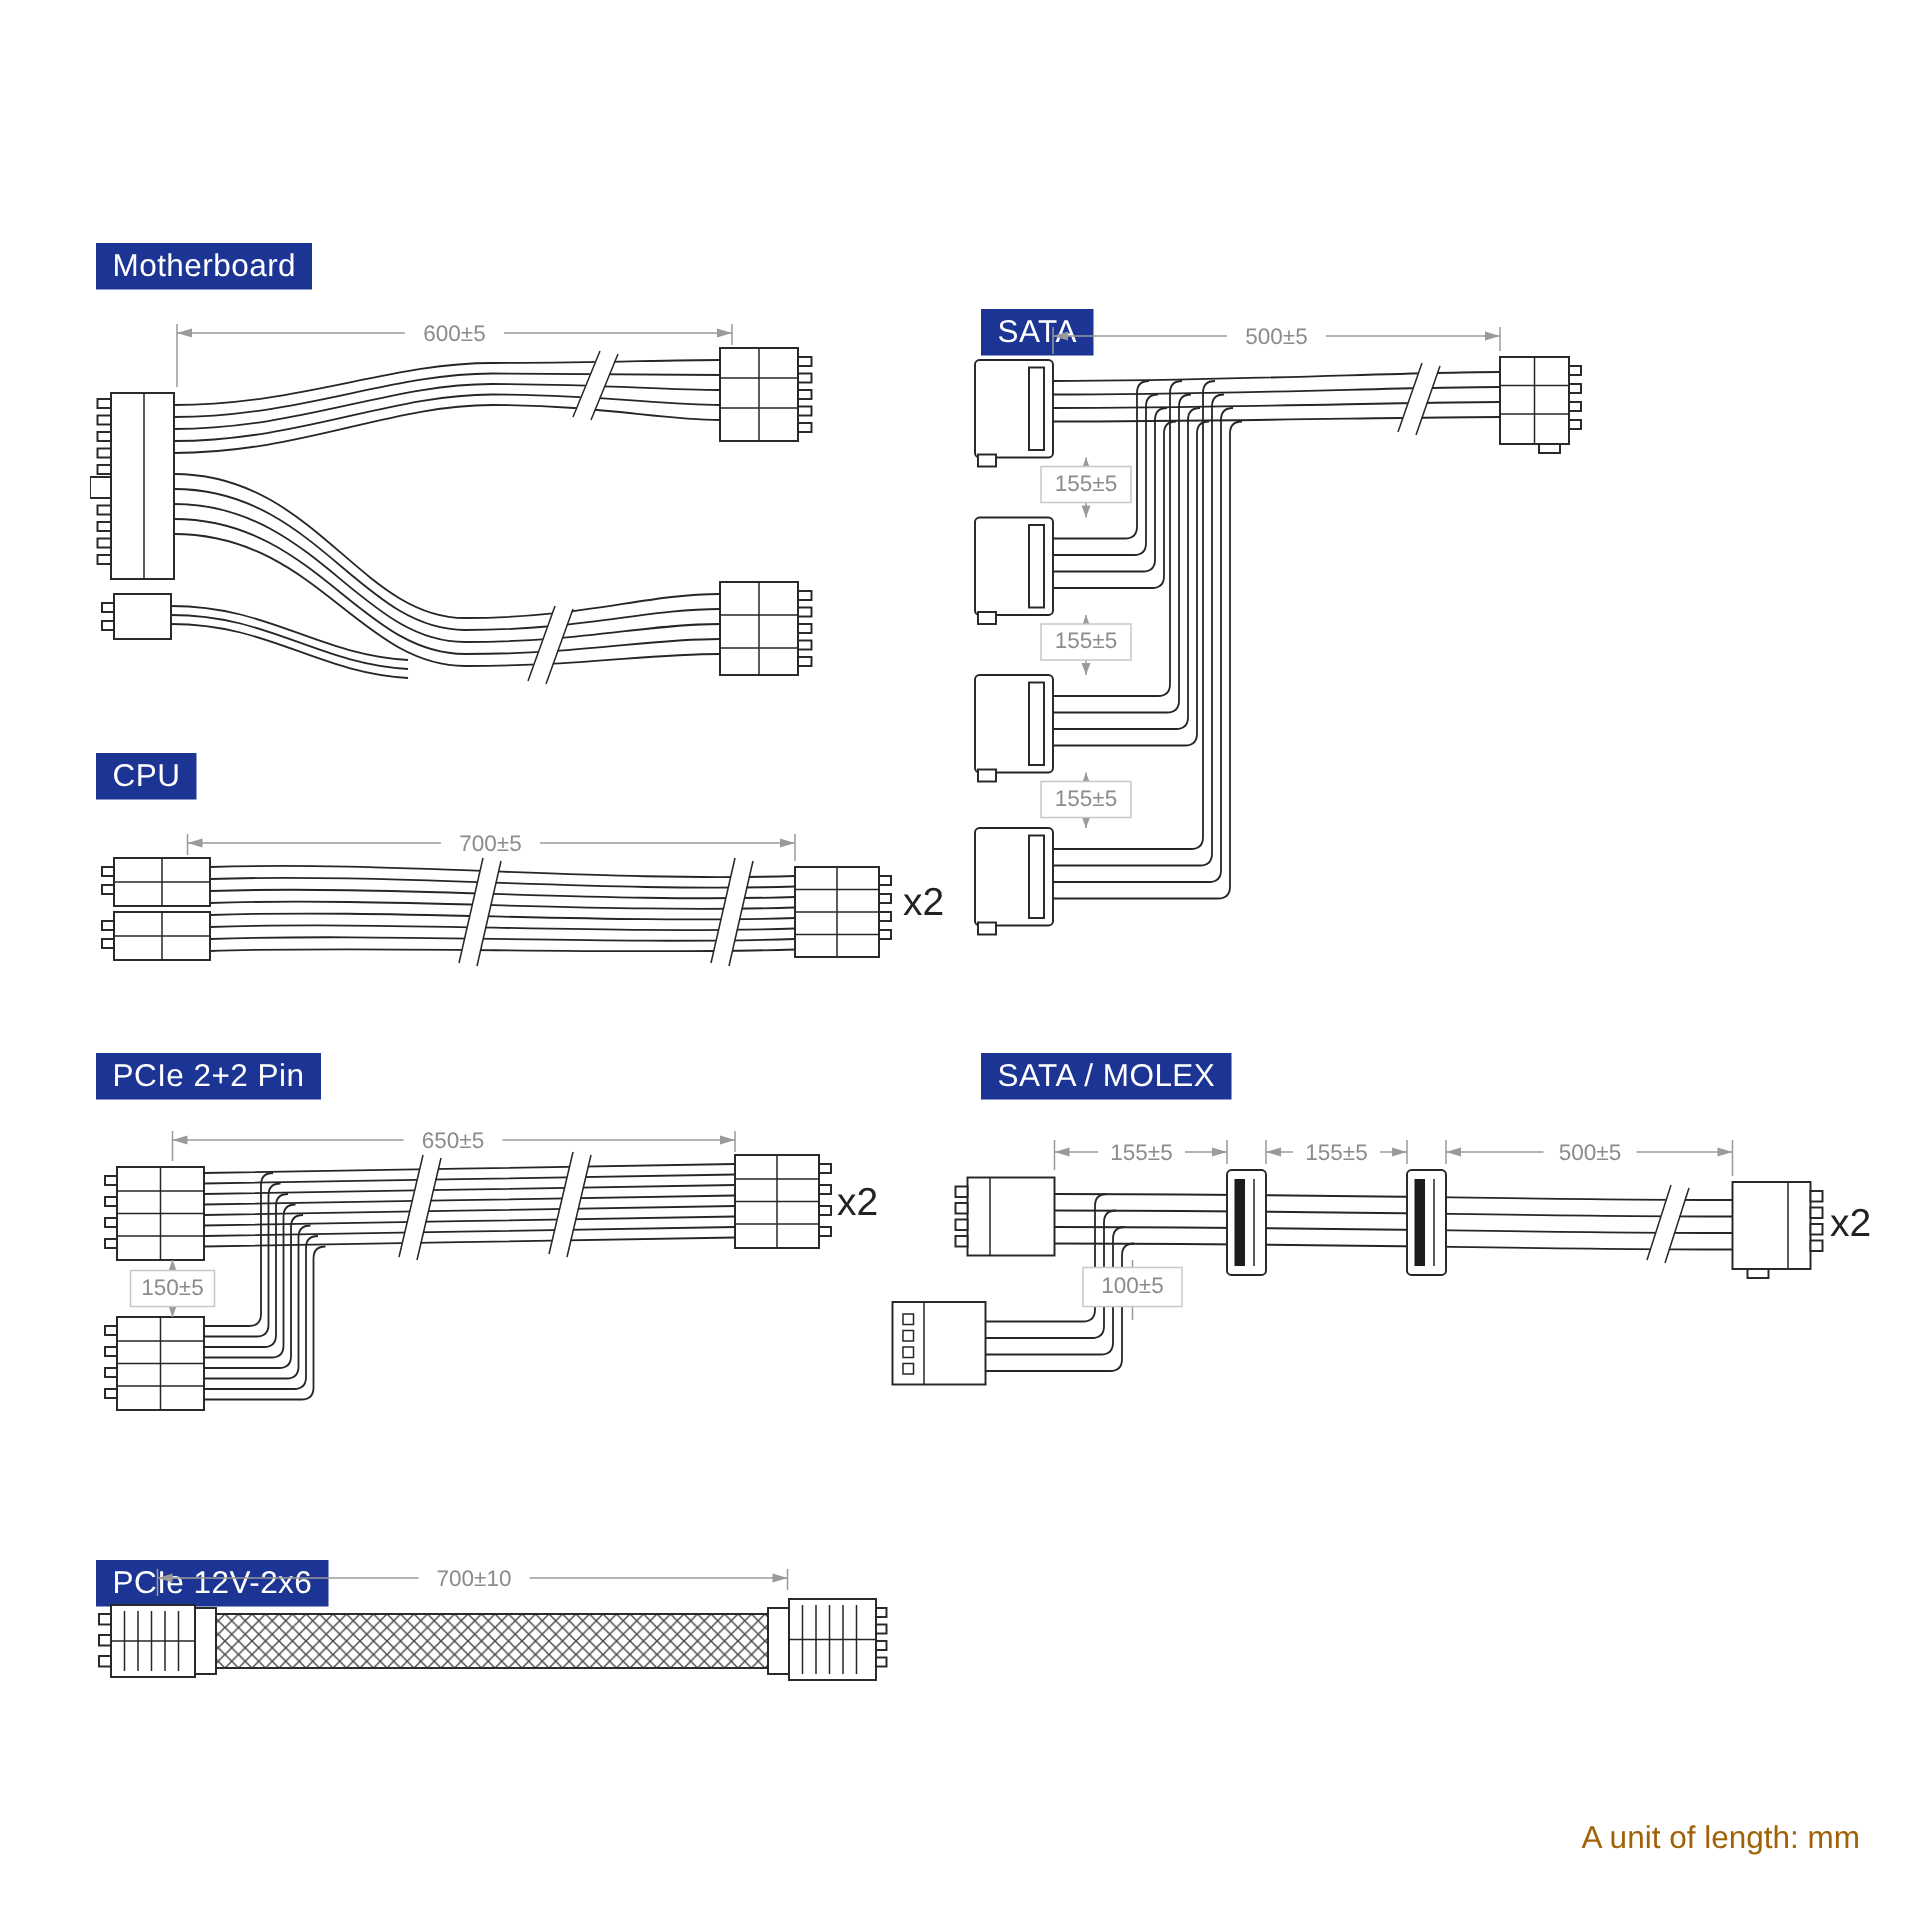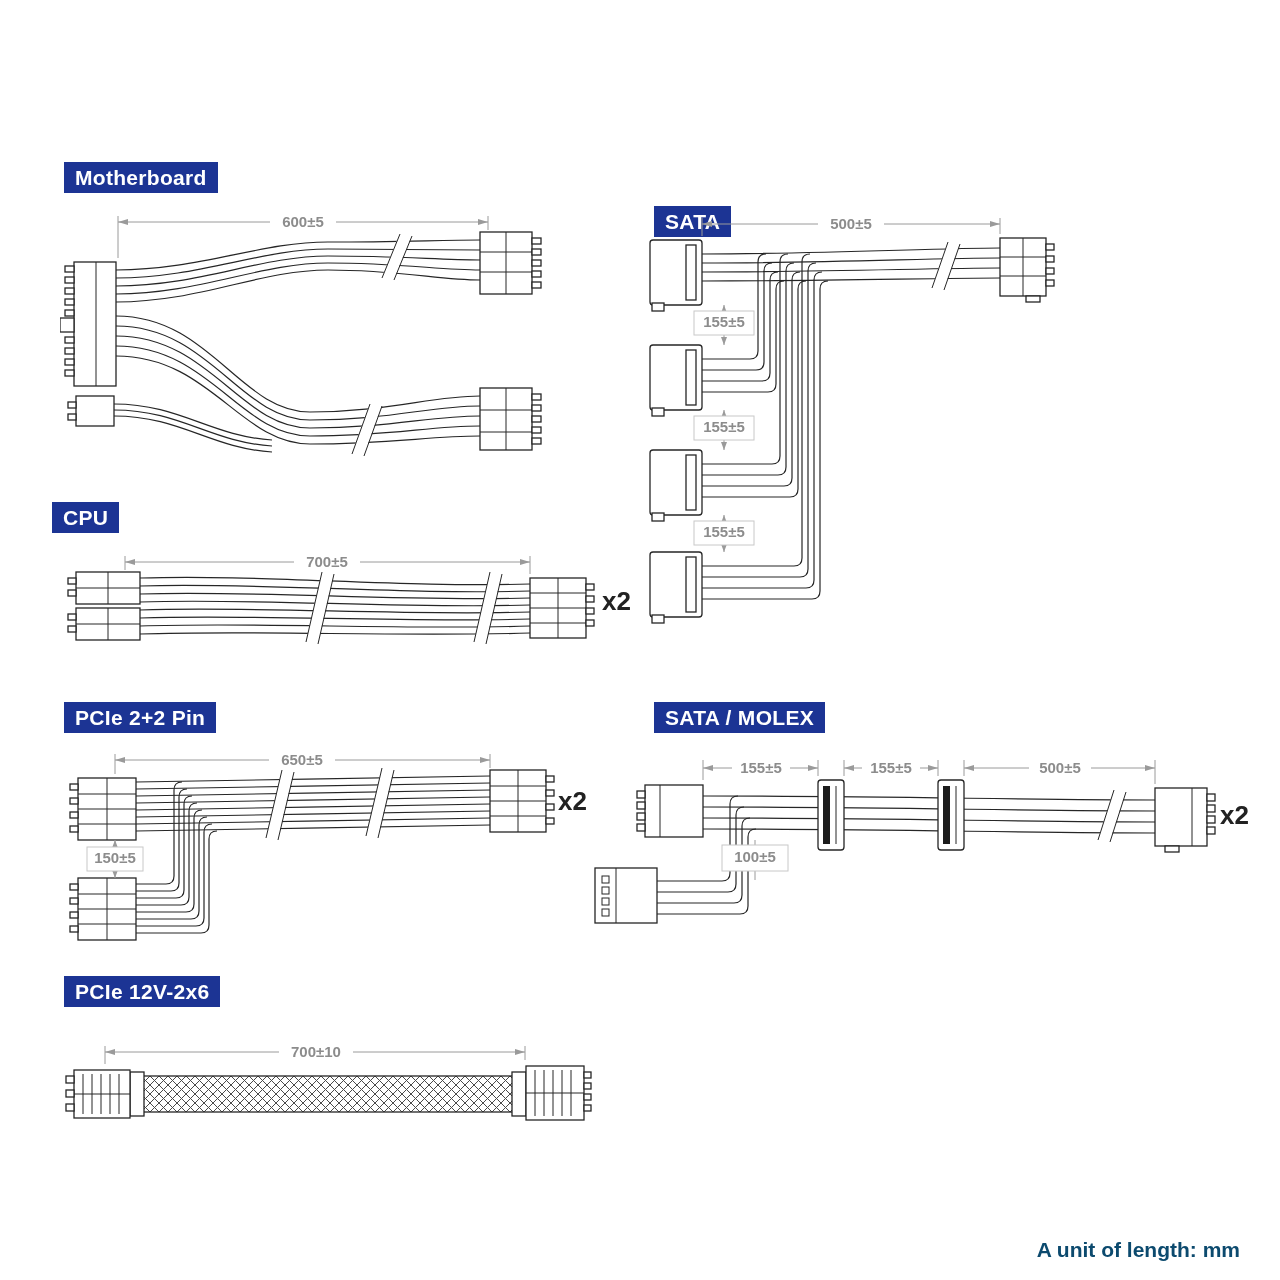--- a/index.html
+++ b/index.html
@@ -1,44 +1,44 @@
 <!DOCTYPE html>
 <html><head>
 <meta charset="utf-8">
 <style>
   * { margin:0; padding:0; box-sizing:border-box; }
   html,body { background:#fff; }
   body { width:1280px; height:1280px; font-family:"Liberation Sans", sans-serif; }
-  .canvas { position:relative; width:1276px; height:1280px; background:#fff; overflow:hidden;font-weight:bold; }
+  .canvas { position:relative; width:1276px; height:1280px; background:#fff; overflow:hidden; }
   .seclabel { position:absolute; background:#1c3494; color:#fff; font-size:21px; line-height:31px; padding:0 11px; letter-spacing:.3px; }
   .diagram { position:absolute; }
   .stf { stroke:#262626; stroke-width:1.3; fill:#fff; }
   .std { stroke:#262626; stroke-width:1; fill:none; }
   .wire { stroke:#262626; stroke-width:1.2; fill:none; }
   .cutbg { stroke:#fff; stroke-width:12; fill:none; }
   .diml { stroke:#9a9a9a; stroke-width:1; fill:none; }
   .dimtxt { fill:#8c8c8c; font-size:15px; text-anchor:middle; }
   .dimbg { fill:#fff; }
   .dimbox { fill:#fff; stroke:#c8c8c8; stroke-width:1; }
   .arr { fill:#9a9a9a; }
   .mult { fill:#222; font-size:26px; }
   .fillk { fill:#1c1c1c; stroke:none; }
-  .footer-note { position:absolute; left:1000px; top:1214px; width:240px; text-align:right; color:#0c4a6e; font-size:21px;margin-top:24px; }
+  .footer-note { position:absolute; left:1000px; top:1214px; width:240px; text-align:right; color:#a16207; font-size:21px; }
 </style>
 </head>
 <body>
 
 <div class="canvas">
 
   <div class="seclabel" style="left:64px; top:162px;">Motherboard</div>
   <div class="seclabel" style="left:654px; top:162px;margin-top:44px;">SATA</div>
-  <div class="seclabel" style="left:52px; top:502px;">CPU</div>
+  <div class="seclabel" style="left:64px; top:502px;">CPU</div>
   <div class="seclabel" style="left:64px; top:702px;">PCIe 2+2 Pin</div>
   <div class="seclabel" style="left:654px; top:702px;">SATA / MOLEX</div>
-  <div class="seclabel" style="left:64px; top:976px;">PCIe 12V-2x6</div>
+  <div class="seclabel" style="left:64px; top:1040px;">PCIe 12V-2x6</div>
 
   <svg class="diagram" style="left:60px; top:200px;" width="540" height="270" viewBox="0 0 540 270">
     <g>
       <path class="wire" d="M56 70 C140 70 200 42 268 42 C340 42 380 40 420 40"></path>
       <path class="wire" d="M56 78 C140 78 200 49 268 49 C340 49 380 50 420 50"></path>
       <path class="wire" d="M56 86 C140 86 200 56 268 56 C340 56 380 60 420 60"></path>
       <path class="wire" d="M56 94 C140 94 200 63 268 63 C340 63 380 70 420 70"></path>
       <path class="wire" d="M56 102 C140 102 200 70 268 70 C340 70 380 80 420 80"></path>
       <path class="wire" d="M56 116 C150 116 180 212 250 212 C330 212 370 196 420 196"></path>
       <path class="wire" d="M56 126 C150 126 180 220 250 220 C330 220 370 206 420 206"></path>

